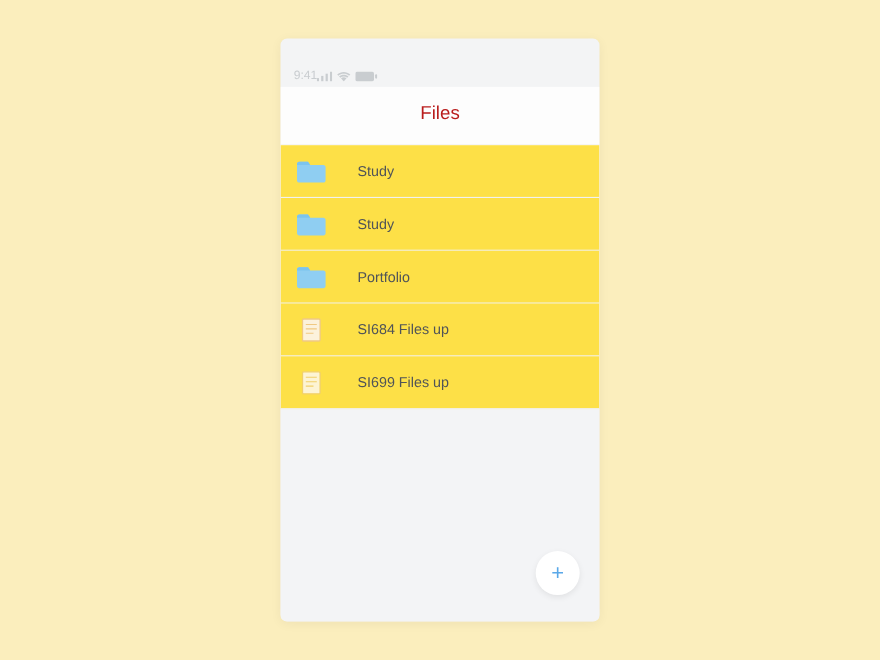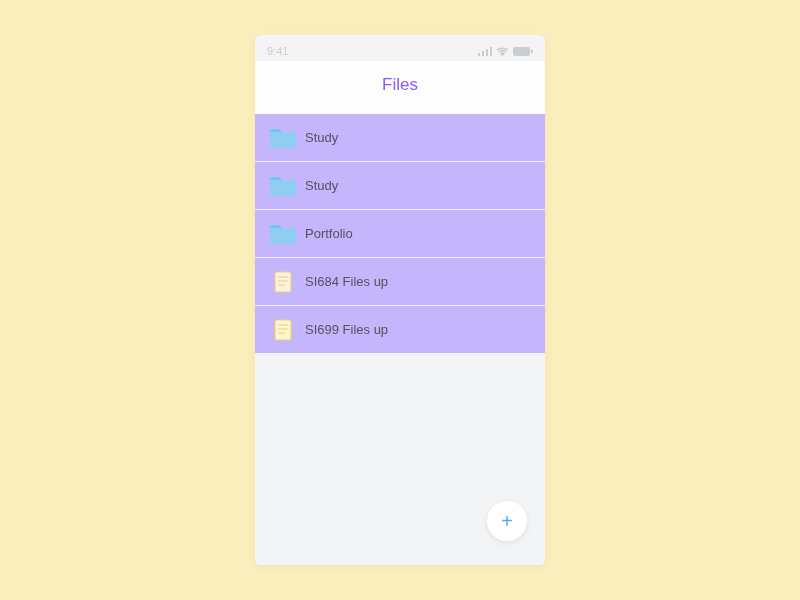--- a/index.html
+++ b/index.html
@@ -21,56 +21,56 @@
       box-shadow: 0 2px 10px rgba(0,0,0,0.05);
       position: relative;
       display: flex;
       flex-direction: column;
       overflow: hidden;
     }
     .status-bar {
       height: 20px;
       display: flex;
       align-items: center;
-      justify-content: space-between;
+      justify-content: flex-start;
       padding: 0 12px;
-      margin-top: 6px;
+      margin-top: 24px;
       color: #c9cdd0;
       font-size: 11px;
       font-weight: 500;
     }
     .status-right {
       display: flex;
       align-items: center;
       gap: 4px;
     }
     .status-right svg { display: block; }
     .header {
       text-align: center;
       padding: 14px 0 18px;
       background: #fdfdfd;
       border-bottom: 1px solid rgba(0,0,0,0.03);
     }
     .header-title {
       font-size: 17px;
-      color: #8b5cf6;
+      color: #b91c1c;
       font-weight: 400;
     }
     .list {
       background: #fff;
     }
     .list-item {
       display: flex;
       align-items: center;
       height: 48px;
       padding: 0 14px;
-      background: #c4b5fd;
+      background: #fde047;
       border-bottom: 1px solid #f1f1f1;
       cursor: pointer;
-      gap: 8px;
+      gap: 28px;
       box-shadow: 0 1px 0 rgba(0,0,0,0.01);
     }
     .item-label {
       font-size: 13px;
       color: #505458;
     }
     .folder-icon {
       width: 28px;
       height: 22px;
       position: relative;

